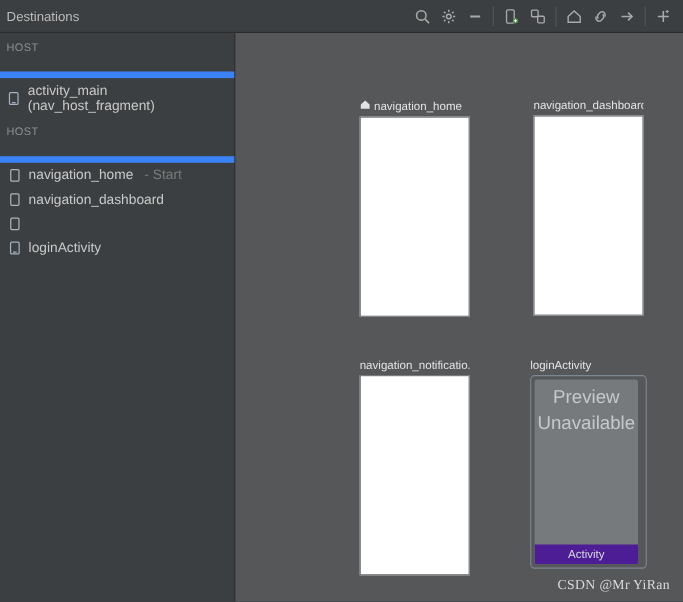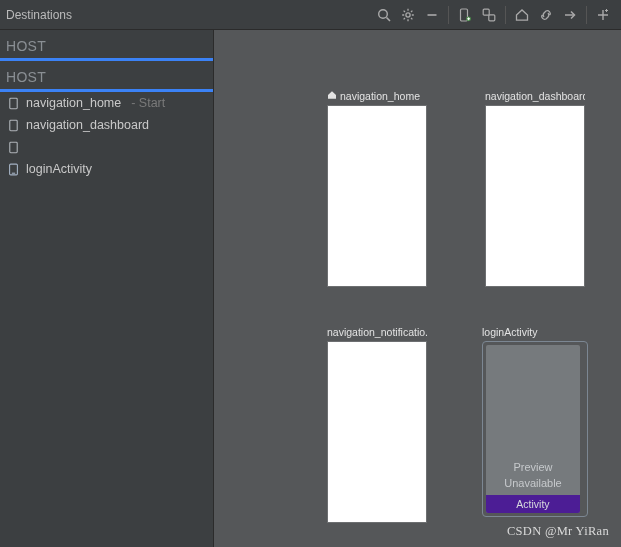--- a/index.html
+++ b/index.html
@@ -34,23 +34,23 @@
   .tb-sep { width: 1px; height: 18px; background: #555; margin: 0 4px; }
   .body { display: flex; flex: 1; overflow: hidden; }
   .sidebar {
     width: 214px;
     background: #3c3f41;
     border-right: 1px solid #2b2b2b;
     display: flex; flex-direction: column;
   }
   .section-header {
     color: #8a8f94;
-    font-size: 14px;
-    padding: 8px 8px 4px 6px;
-    border-bottom: 3px solid #3b82f6;
+    font-size: 10px;
+    padding: 8px 8px 16px 6px;
+    border-bottom: 6px solid #3b82f6;
     letter-spacing: 0.3px;
   }
   .tree-item {
     display: flex; align-items: center;
     padding: 4px 6px;
     color: #c9c9c9;
     cursor: pointer;
     gap: 6px;
     font-size: 12.5px;
   }
@@ -90,23 +90,23 @@
   }
   .activity-card {
     width: 94px;
     background: #767a7d;
     display: flex; flex-direction: column;
     border-radius: 2px;
     overflow: hidden;
   }
   .activity-preview {
     height: 150px;
-    display: flex; align-items: flex-end; justify-content: center;
+    display: flex; align-items: flex-start; justify-content: center;
     color: #c6c9cc;
-    font-size: 11px;
+    font-size: 17px;
     text-align: center;
     line-height: 1.4;
     padding: 4px;
   }
   .activity-footer {
     text-align: center;
     font-size: 10.5px;
     color: #d7dadd;
     padding: 3px 0;
     background: #4c1d95;
@@ -181,20 +181,29 @@
       <svg viewBox="0 0 16 16">
           <path d="M8 3v10M3 8h10" stroke-width="1.4"></path>
           <path d="M11.5 2v3M10 3.5h3" stroke-width="1"></path>
         </svg>
     </span>
   </div>
 
   <div class="body">
     <div class="sidebar">
       <div class="section-header">HOST</div>
+      <div class="tree-item">
+        <span class="item-icon activity">
+          <svg viewBox="0 0 14 14">
+              <rect x="2.8" y="1.2" width="8.4" height="11.6" rx="1.2"></rect>
+              <line x1="5.2" y1="11" x2="8.8" y2="11"></line>
+            </svg>
+        </span>
+        <span>activity_main (nav_host_fragment)</span>
+      </div>
 
       <div class="section-header">HOST</div>
 
       <div class="tree-item">
         <span class="item-icon">
           <svg viewBox="0 0 14 14">
               <rect x="3" y="1.4" width="8" height="11.2" rx="1"></rect>
             </svg>
         </span>
         <span>navigation_home</span>

